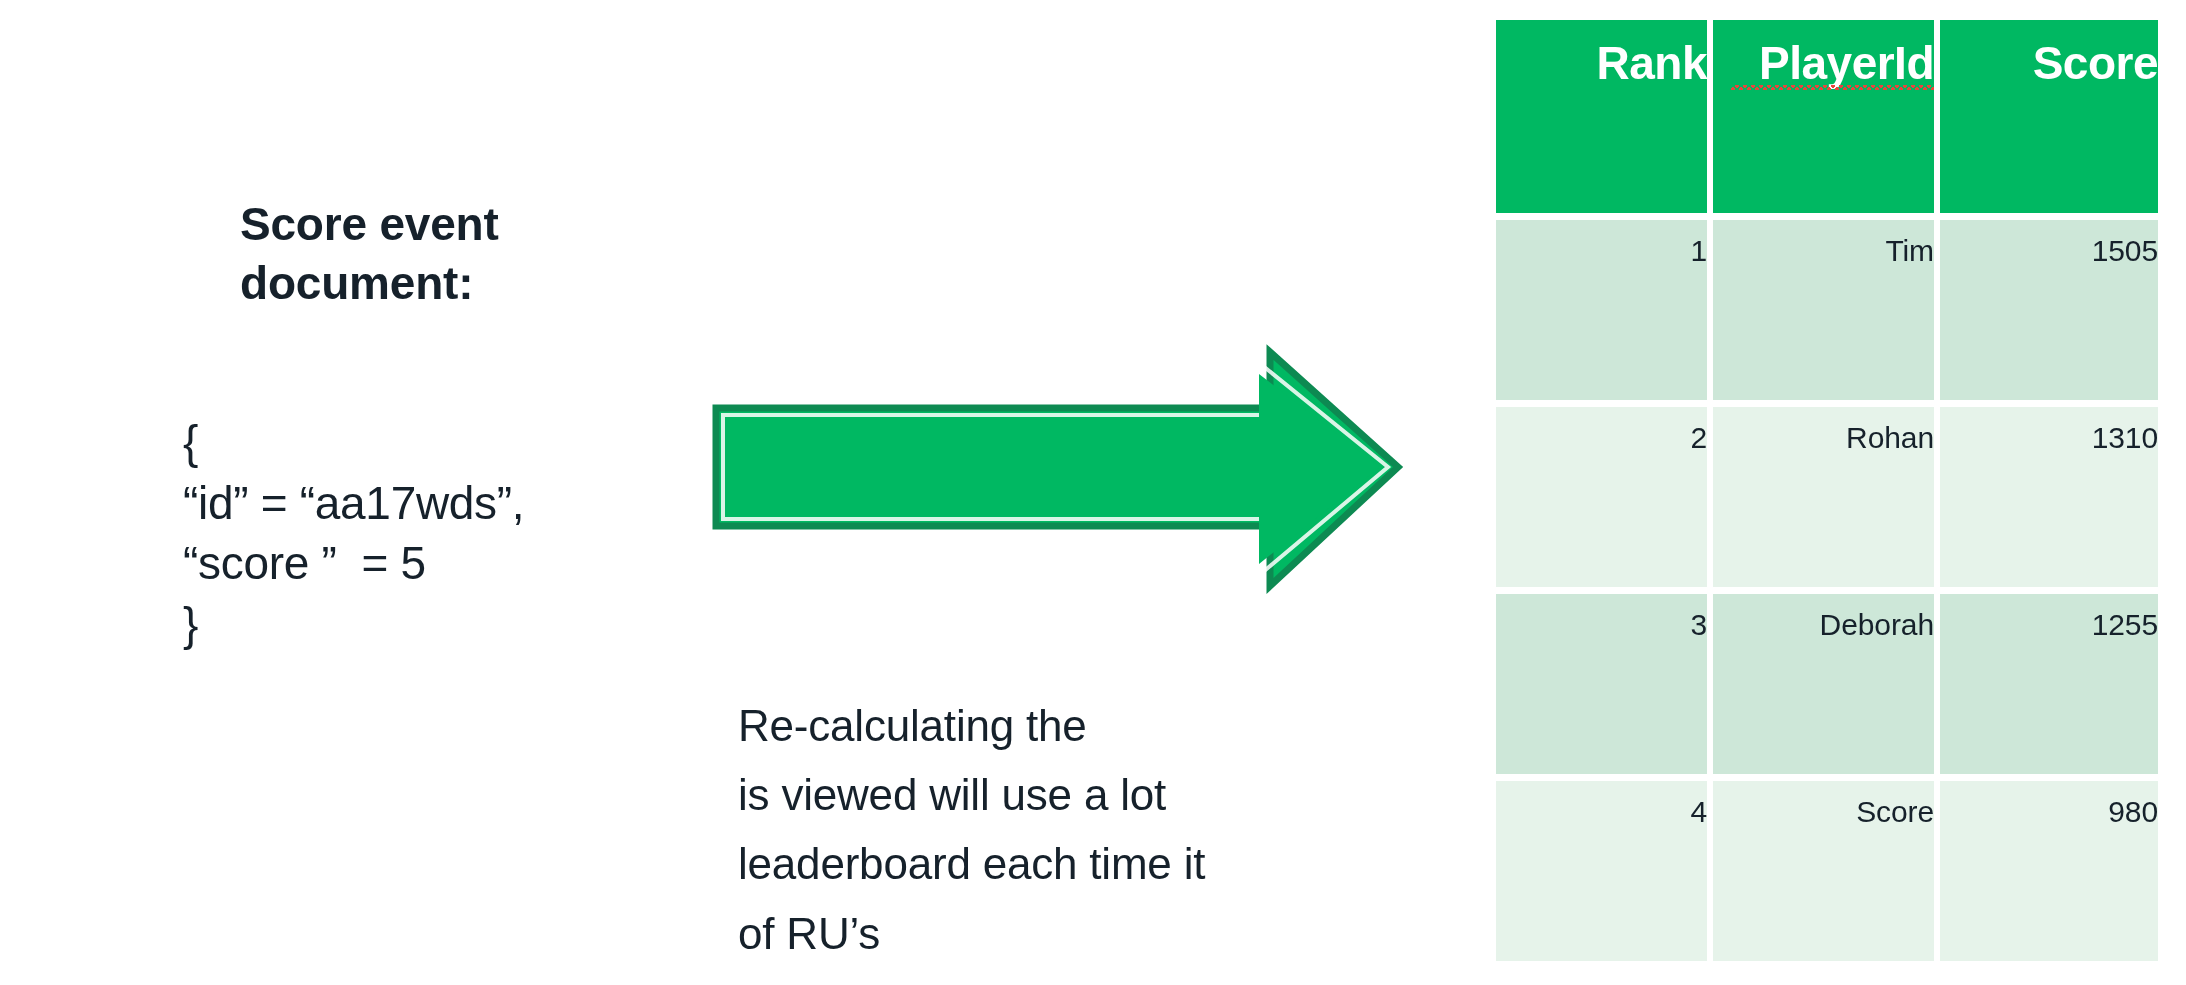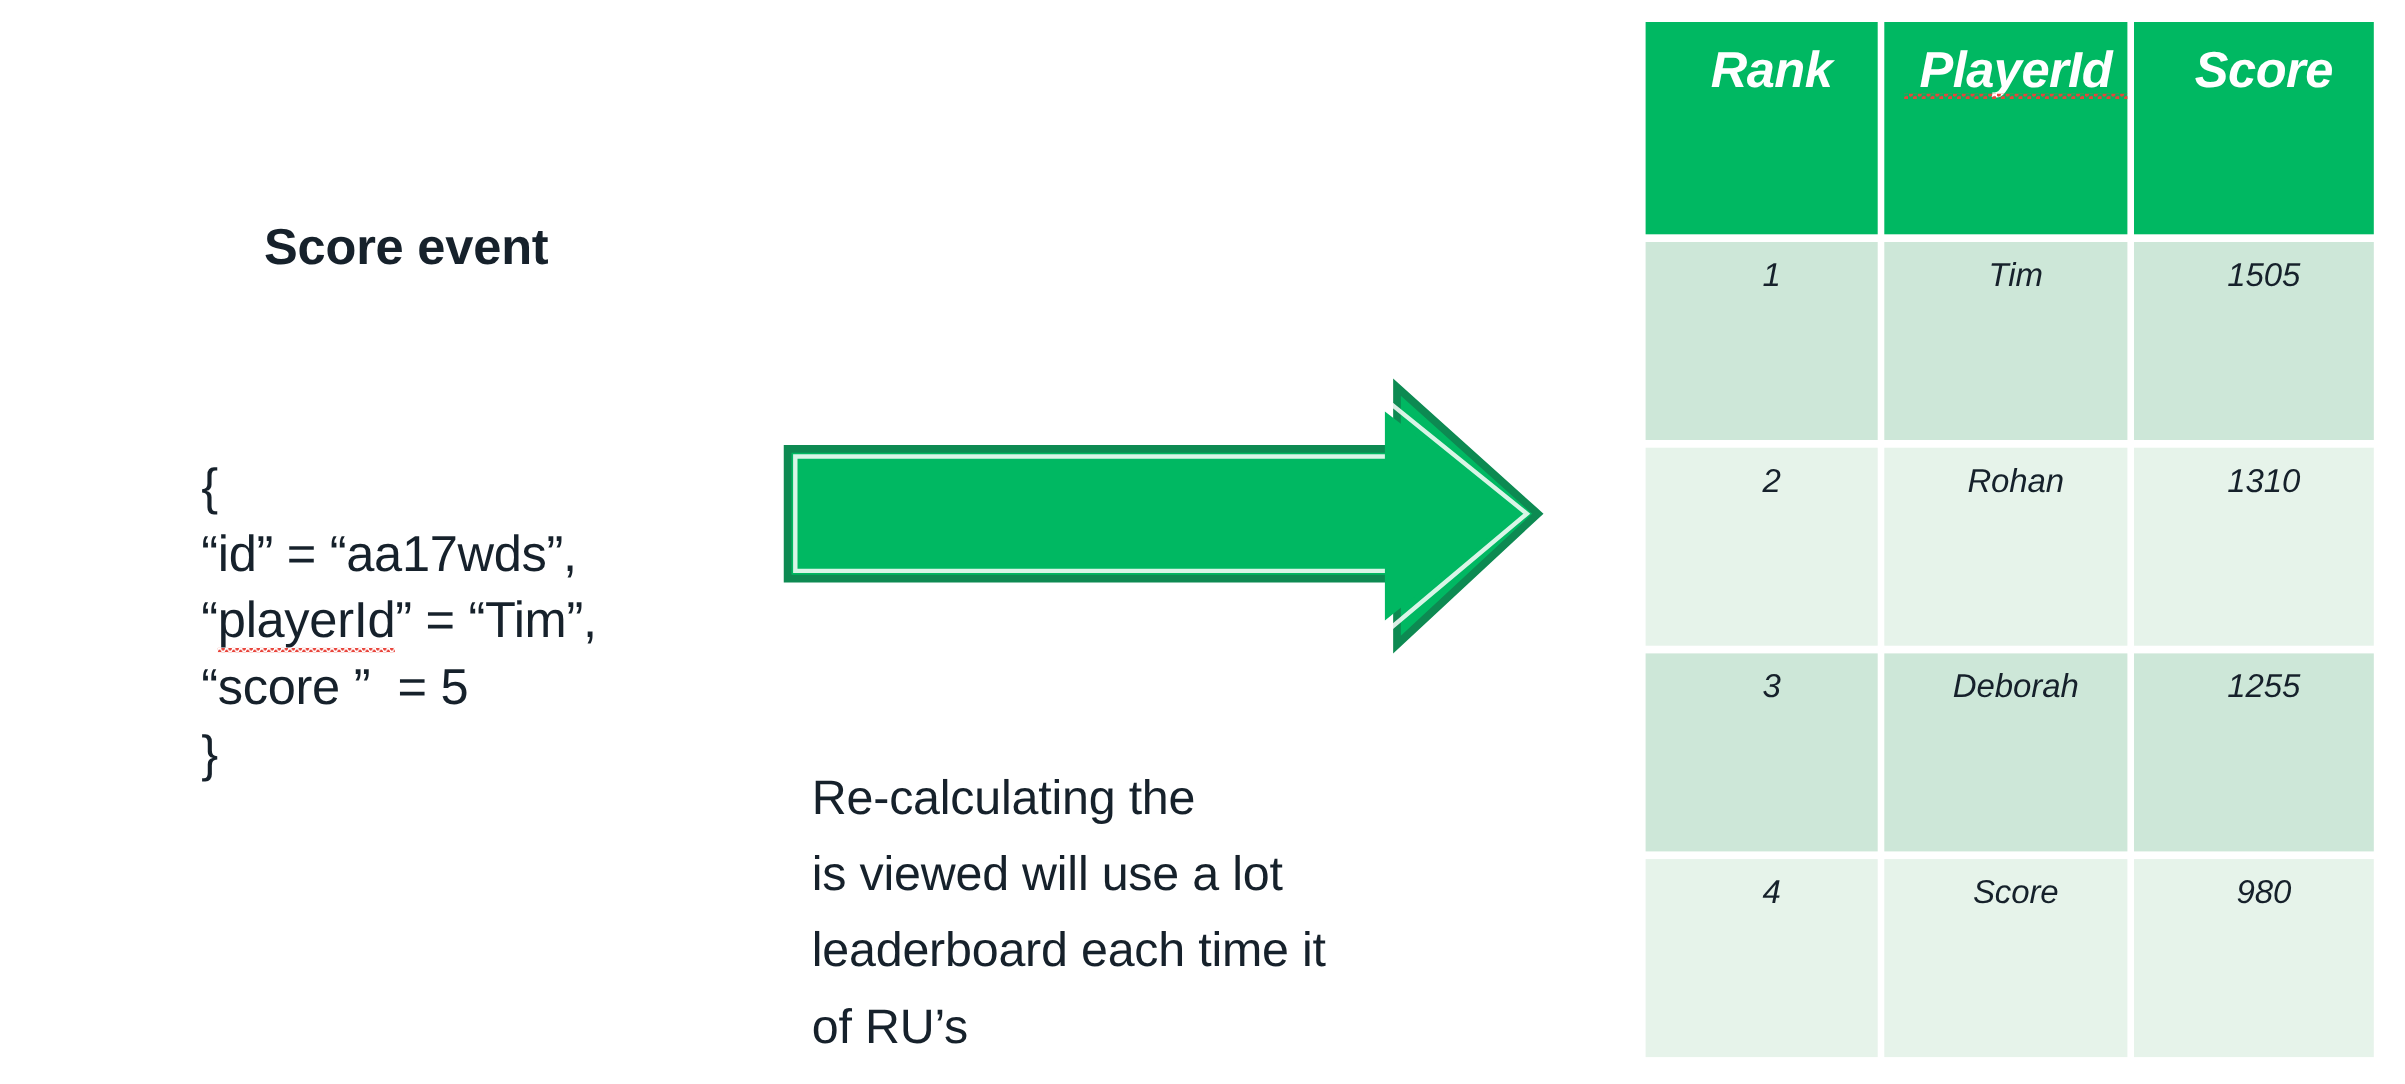--- a/index.html
+++ b/index.html
@@ -117,22 +117,21 @@
     top: 13px;
     width: 662px;
     border-collapse: separate;
     border-spacing: 6px 7px;
     table-layout: fixed;
   }
   .lb-table th, .lb-table td {
     padding: 0;
     margin: 0;
     vertical-align: top;
-    text-align: center;
-    font-style: italic;
+    text-align: right;
   }
   .lb-table col.c-rank  { width: 211px; }
   .lb-table col.c-pid   { width: 221px; }
   .lb-table col.c-score { width: 218px; }
 
   .lb-table thead th {
     background: #00b862;
     color: #ffffff;
     font-size: 46px;
     font-weight: bold;
@@ -156,26 +155,26 @@
   
   .hdr-inner { display: block; }
 </style>
 </head>
 <body>
 
 <div id="slide">
 
   <div class="heading-block">
     <span class="hl">Score event</span>
+    <span class="hl">document:</span>
   </div>
 
   <div class="code-block">
     <span class="code-line">{</span>
     <span class="code-line">“id” = “aa17wds”,</span>
-    <span class="code-line"><span>“</span><span class="squiggle">playerId</span><span>” = “Tim”,</span></span>
     <span class="code-line">“score ”  = 5</span>
     <span class="code-line">}</span>
   </div>
 
   <div class="arrow-wrap">
     <svg viewBox="0 0 690 250" preserveAspectRatio="none">
 
       <polygon points="4,64 558,64 558,8 686,123 558,242 558,182 4,182" fill="#00b862" stroke="#0d8a52" stroke-width="7" stroke-linejoin="miter"></polygon>
 
       <polygon points="11,71 551,71 551,22 676,123 551,228 551,175 11,175" fill="none" stroke="#ffffff" stroke-width="4" stroke-linejoin="miter" opacity="0.85"></polygon>

